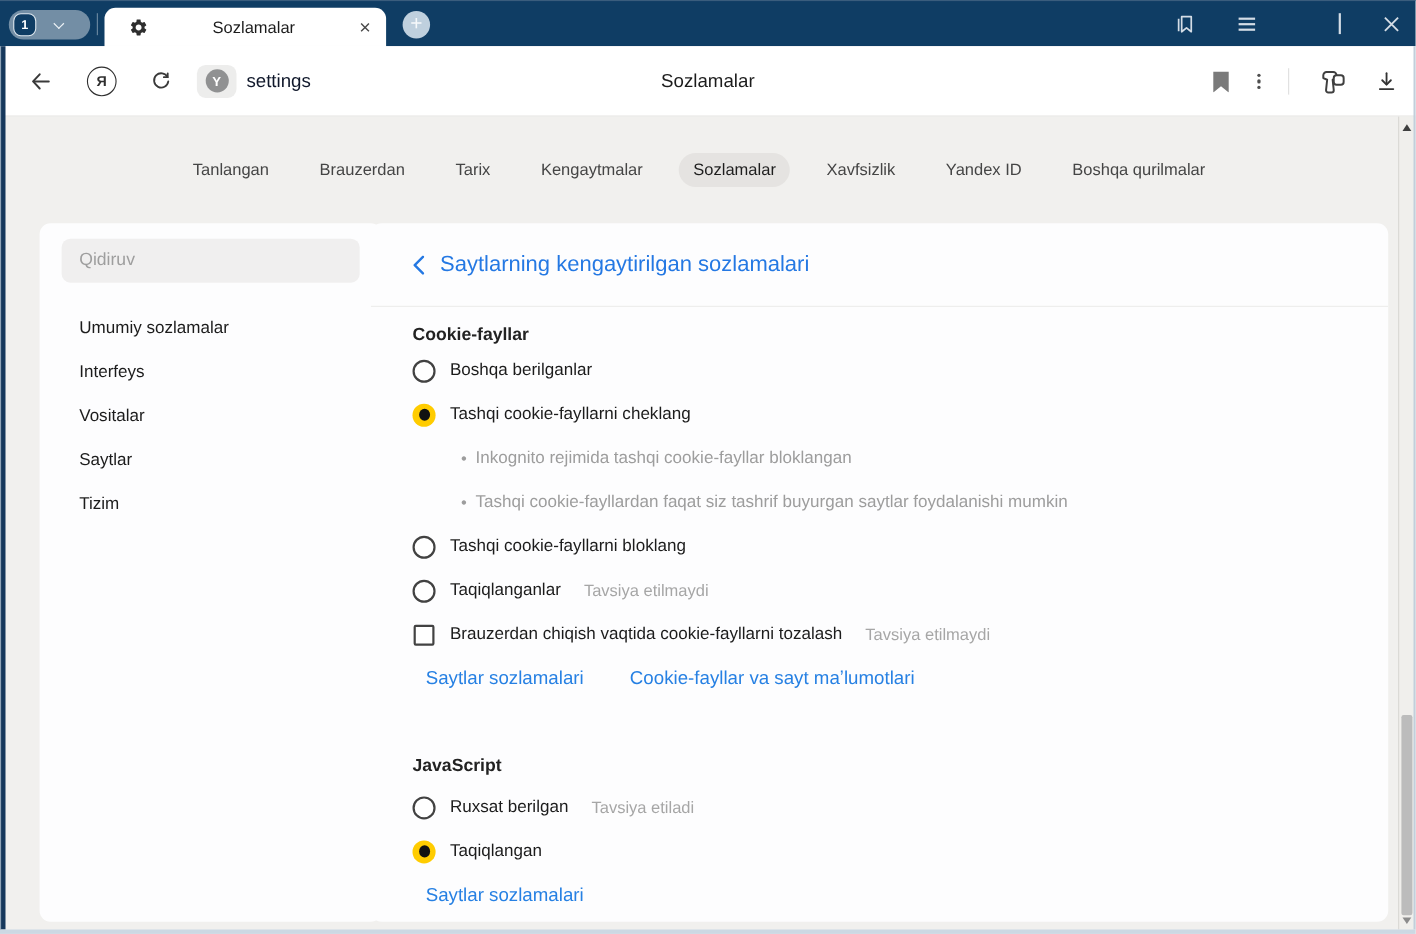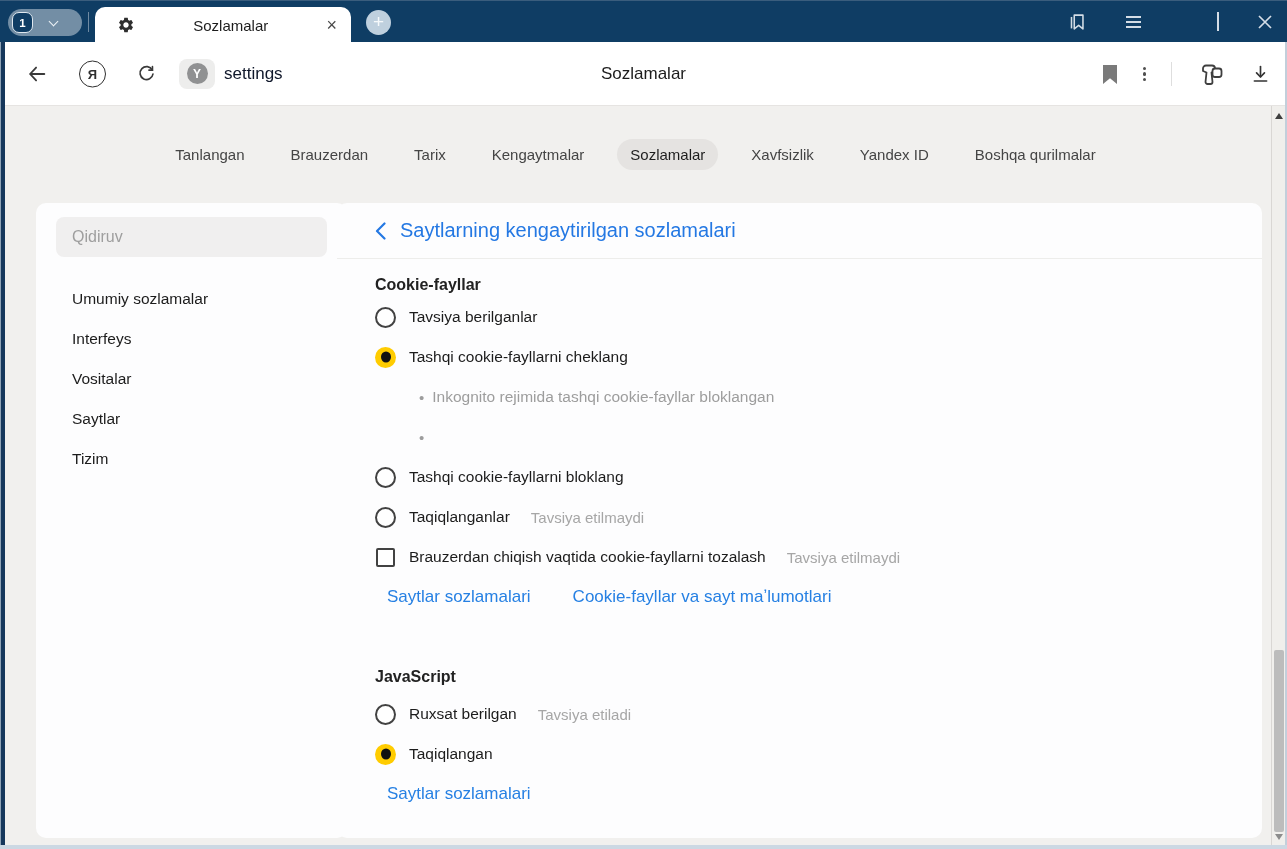--- a/index.html
+++ b/index.html
@@ -67,21 +67,21 @@
   .sidebar-card { left:36px; width:311px; }
   .main-card { left:337px; width:925px; overflow:hidden; }
 
   .search-wrap { margin:14px 20px 0; }
   .search-input { width:100%; height:40px; border:none; outline:none; background:#f0efef; border-radius:8px;
     padding:0 16px; font-size:16px; color:#333; font-family:inherit; }
   .search-input::placeholder { color:#9e9e9e; }
   .side-list { list-style:none; margin-top:22px; }
   .side-list li { height:40px; line-height:40px; padding-left:36px; font-size:15.5px; color:#1c1c1c; cursor:pointer; }
 
-  .main-header { height:56px; display:flex; align-items:center; gap:14px; padding:0 38px;
+  .main-header { height:76px; display:flex; align-items:center; gap:14px; padding:0 38px;
     color:#2478e3; font-size:20px; border-bottom:1px solid #ededeb; }
   .back-btn { display:flex; align-items:center; cursor:pointer; }
   .main-body { padding:6px 38px 0; }
   .sec-title { font-size:16px; font-weight:bold; color:#222; line-height:24px; margin:8px 0 0; }
   .sec-title.js-title { margin-top:48px; margin-bottom:5px; }
 
   .opt-row { height:40px; display:flex; align-items:center; gap:13px; cursor:pointer; }
   .radio { width:21px; height:21px; border-radius:50%; border:2px solid #424242; background:#fff; flex-shrink:0; }
   .radio.sel { border:none; background:#ffcc00; position:relative; }
   .radio.sel::after { content:""; position:absolute; left:50%; top:50%; transform:translate(-50%,-50%);
@@ -234,34 +234,35 @@
         </span>
         <span>Saytlarning kengaytirilgan sozlamalari</span>
       </div>
 
       <div class="main-body">
 
         <div class="sec-title">Cookie-fayllar</div>
 
         <div class="opt-row">
           <span class="radio"></span>
-          <span class="lbl">Tavsiya berilganlar</span>
+          <span class="lbl">Boshqa berilganlar</span>
         </div>
 
         <div class="opt-row">
           <span class="radio sel"></span>
           <span class="lbl">Tashqi cookie-fayllarni cheklang</span>
         </div>
 
         <div class="bullet-row">
           <span class="bullet-dot">•</span>
           <span>Inkognito rejimida tashqi cookie-fayllar bloklangan</span>
         </div>
         <div class="bullet-row">
           <span class="bullet-dot">•</span>
+          <span>Tashqi cookie-fayllardan faqat siz tashrif buyurgan saytlar foydalanishi mumkin</span>
         </div>
 
         <div class="opt-row">
           <span class="radio"></span>
           <span class="lbl">Tashqi cookie-fayllarni bloklang</span>
         </div>
 
         <div class="opt-row">
           <span class="radio"></span>
           <span class="lbl">Taqiqlanganlar</span>

